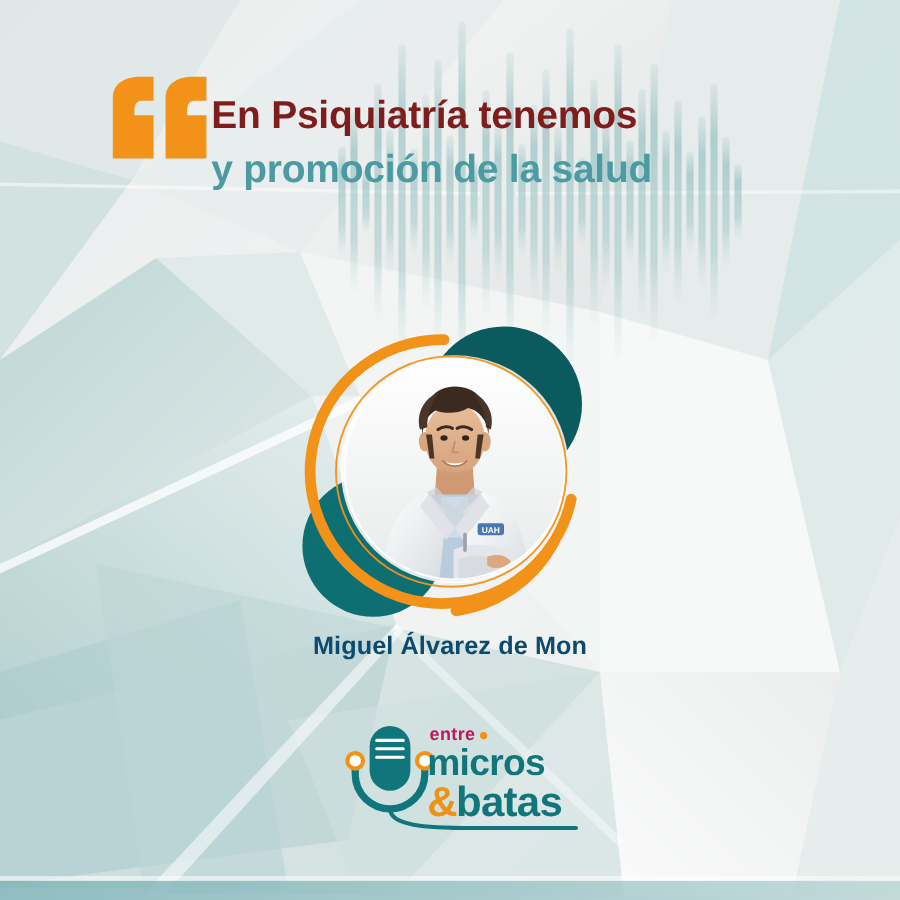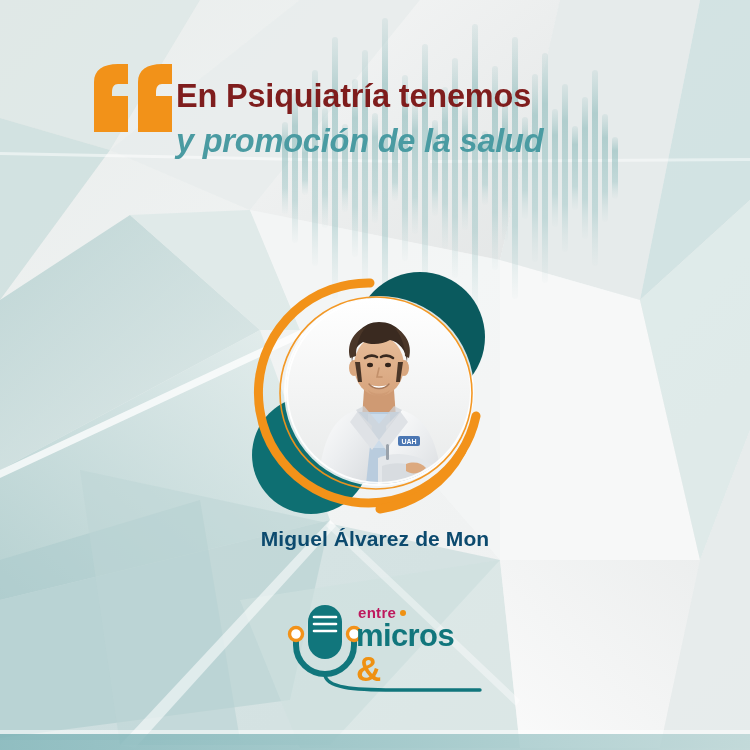--- a/index.html
+++ b/index.html
@@ -38,21 +38,21 @@
     width: 560px;
     font-size: 32.5px;
     font-weight: bold;
     line-height: 1.37;
     letter-spacing: -0.2px;
     white-space: nowrap;
   }
   .hl-line { display: block; }
   .hl-1 { color: #7f1d1d; }
   .hl-2 { color: #1a8087; }
-  .hl-3 { color: #4a9ba2; font-style: italic; }
+  .hl-3 { color: #4a9ba2; }
 
   
   .portrait-wrap {
     position: absolute;
     left: 248px;
     top: 268px;
     width: 256px;
     height: 252px;
   }
   .blob {
@@ -404,16 +404,17 @@
         <circle cx="70" cy="34" r="6.5" fill="#ffffff" stroke="#f29219" stroke-width="3.4"></circle>
 
         <path d="M41 74 C41 88 70 90 110 90 L196 90" fill="none" stroke="#11767c" stroke-width="3.4" stroke-linecap="round"></path>
       </g>
     </svg>
     <div class="logo-wordmark">
       <span class="w-entre">entre</span>
       <span class="w-entre-dot"></span>
       <span class="w-micros">micros</span>
       <span class="w-amp">&amp;</span>
+      <span class="w-batas">batas</span>
     </div>
   </div>
 
 </div>
 
 </body></html>

